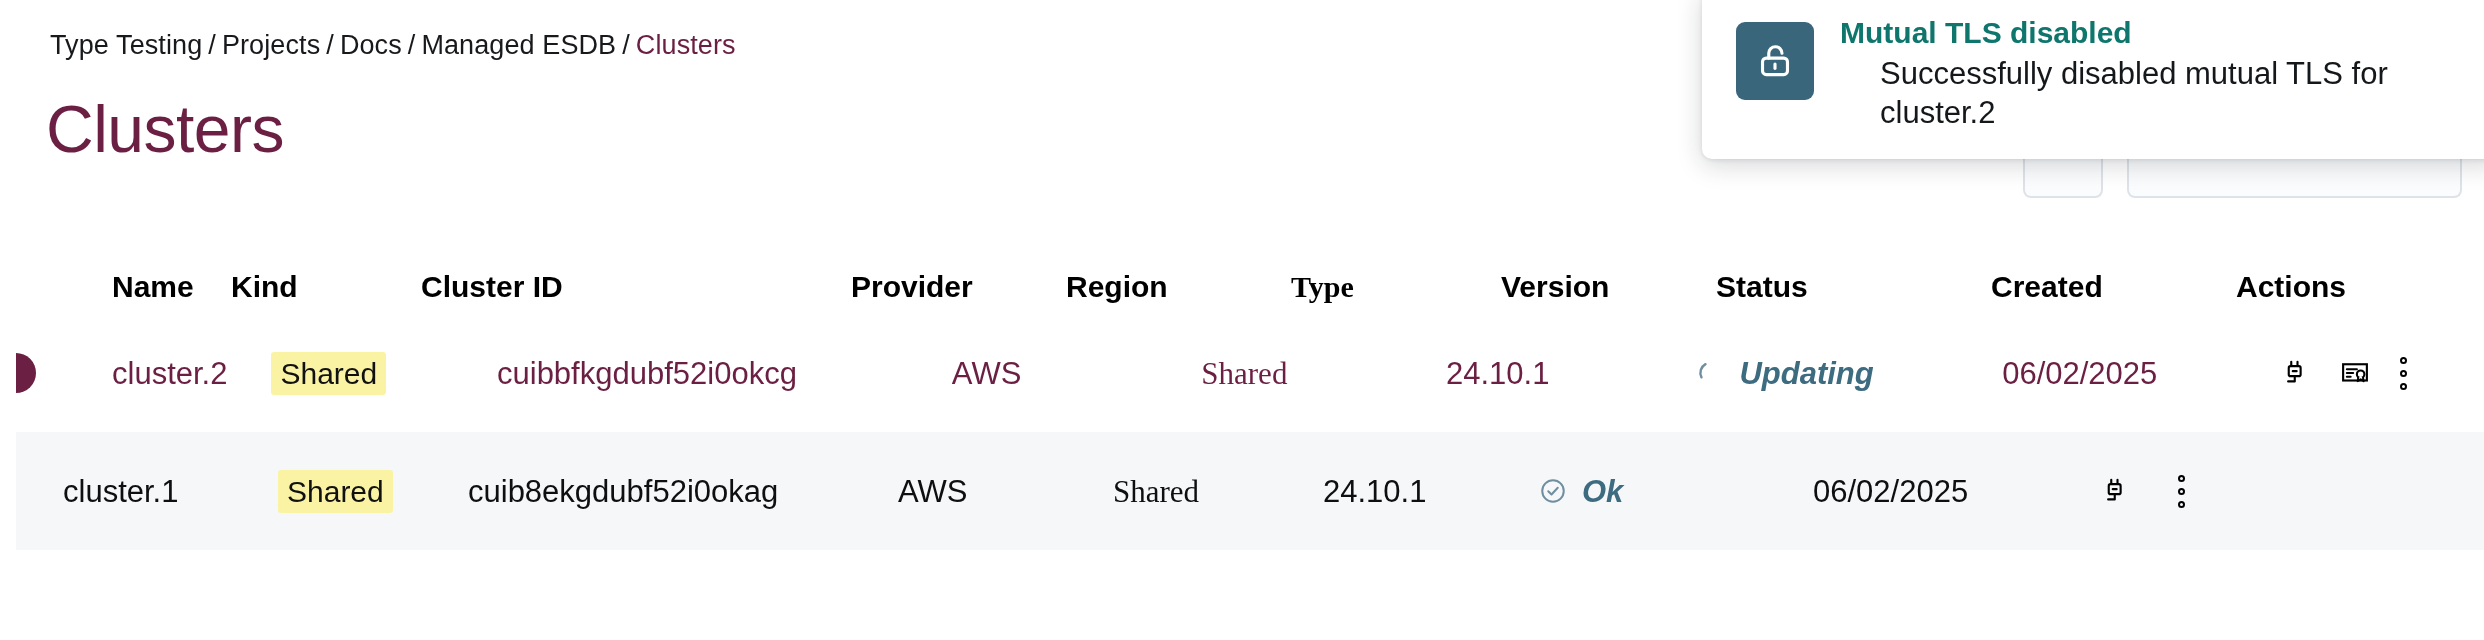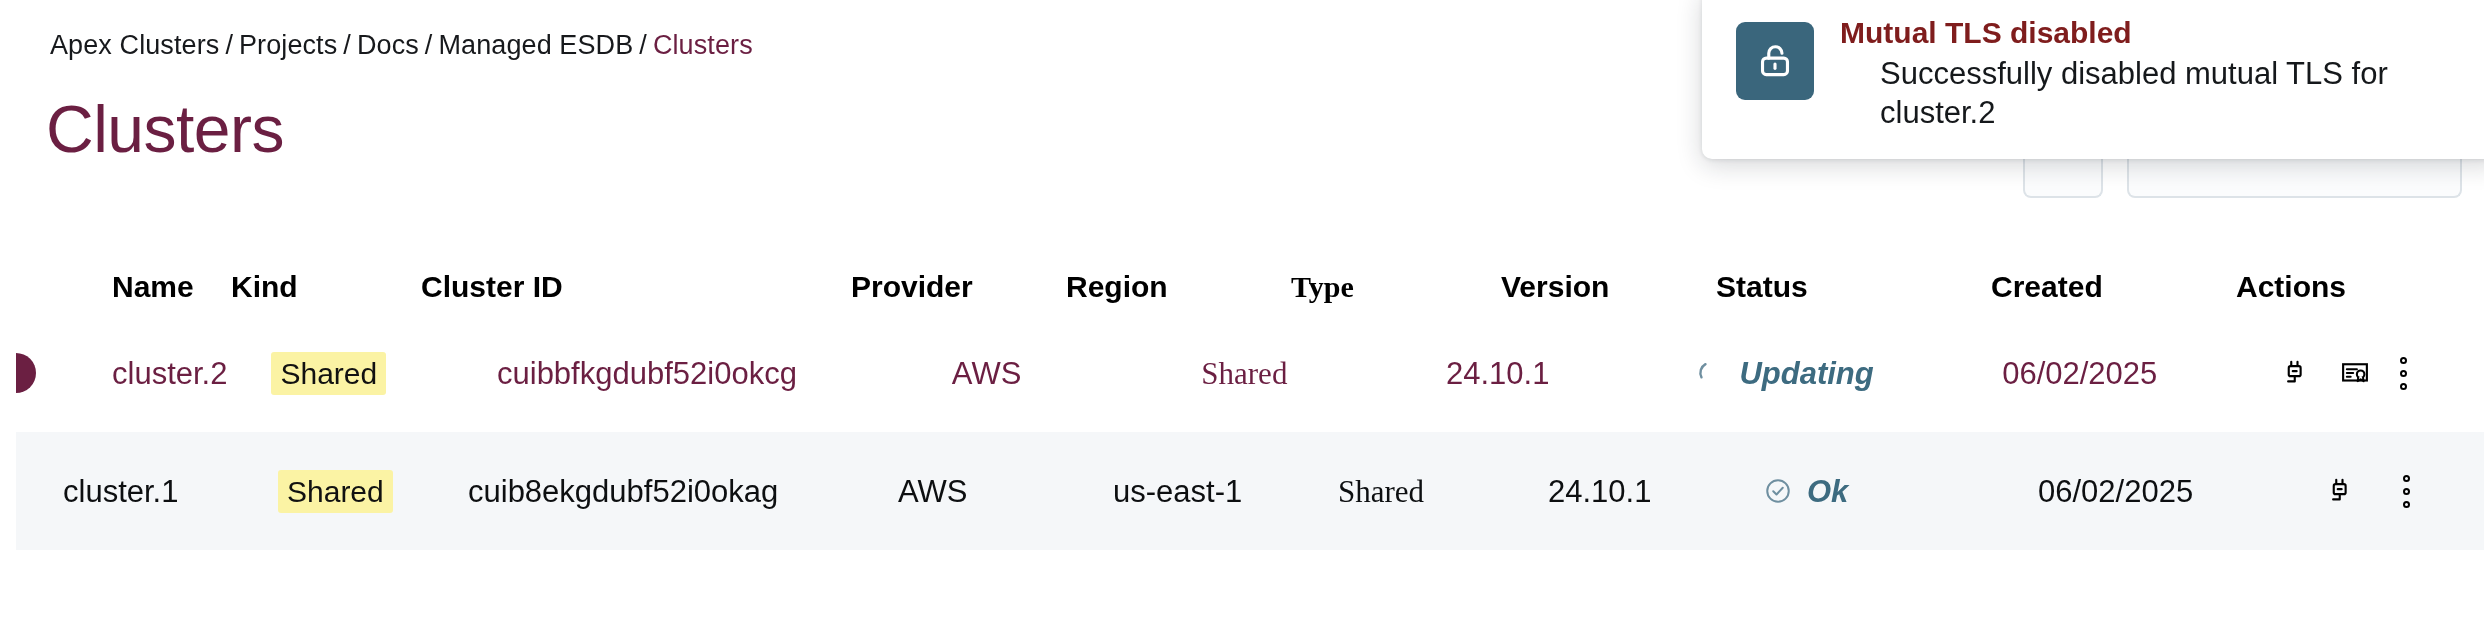--- a/index.html
+++ b/index.html
@@ -119,34 +119,34 @@
     padding: 22px 30px 26px 34px;
     display: flex; gap: 26px; align-items: flex-start;
   }
   .toast-icon {
     flex: 0 0 auto; width: 78px; height: 78px; margin-top: 12px;
     background: #3a667c; border-radius: 9px;
     display: flex; align-items: center; justify-content: center;
   }
   .toast-body { padding-top: 4px; }
   .toast-title {
-    font-size: 30px; font-weight: bold; color: #7f1d1d;
+    font-size: 30px; font-weight: bold; color: #0f766e;
     line-height: 1.25; margin-bottom: 2px;
   }
   .toast-msg {
     font-size: 31px; color: #15181b; line-height: 1.28; max-width: 640px; margin-left: 40px;
   }
 </style>
 </head>
 <body>
 
 <div class="page">
 
   <div class="breadcrumb">
-    <span class="crumb-link">Apex Clusters</span><span class="sep">/</span><span class="crumb-link">Projects</span><span class="sep">/</span><span class="crumb-link">Docs</span><span class="sep">/</span><span class="crumb-link">Managed ESDB</span><span class="sep">/</span><span class="crumb-current">Clusters</span>
+    <span class="crumb-link">Type Testing</span><span class="sep">/</span><span class="crumb-link">Projects</span><span class="sep">/</span><span class="crumb-link">Docs</span><span class="sep">/</span><span class="crumb-link">Managed ESDB</span><span class="sep">/</span><span class="crumb-current">Clusters</span>
   </div>
 
   <div class="page-title">Clusters</div>
 
   <div class="toolbar">
     <div class="tb-btn"></div>
     <div class="tb-field"></div>
   </div>
 
   <div class="table">
@@ -207,21 +207,20 @@
       </div>
     </div>
 
     <div class="row r-alt">
       <div class="cell c-name">cluster.1</div>
       <div class="cell c-kind">
         <span class="badge">Shared</span>
       </div>
       <div class="cell c-id">cuib8ekgdubf52i0okag</div>
       <div class="cell c-provider">AWS</div>
-      <div class="cell c-region">us-east-1</div>
       <div class="cell c-type">Shared</div>
       <div class="cell c-version">24.10.1</div>
       <div class="cell c-status">
         <div class="status">
           <svg class="check-circle" viewBox="0 0 24 24">
             <circle cx="12" cy="12" r="8.6" fill="none" stroke="#6f8fa0" stroke-width="1.6"></circle>
             <path d="M8.2 12.2l2.6 2.6 5-5.4" fill="none" stroke="#6f8fa0" stroke-width="1.6" stroke-linecap="round" stroke-linejoin="round"></path>
           </svg>
           <span class="status-label">Ok</span>
         </div>

